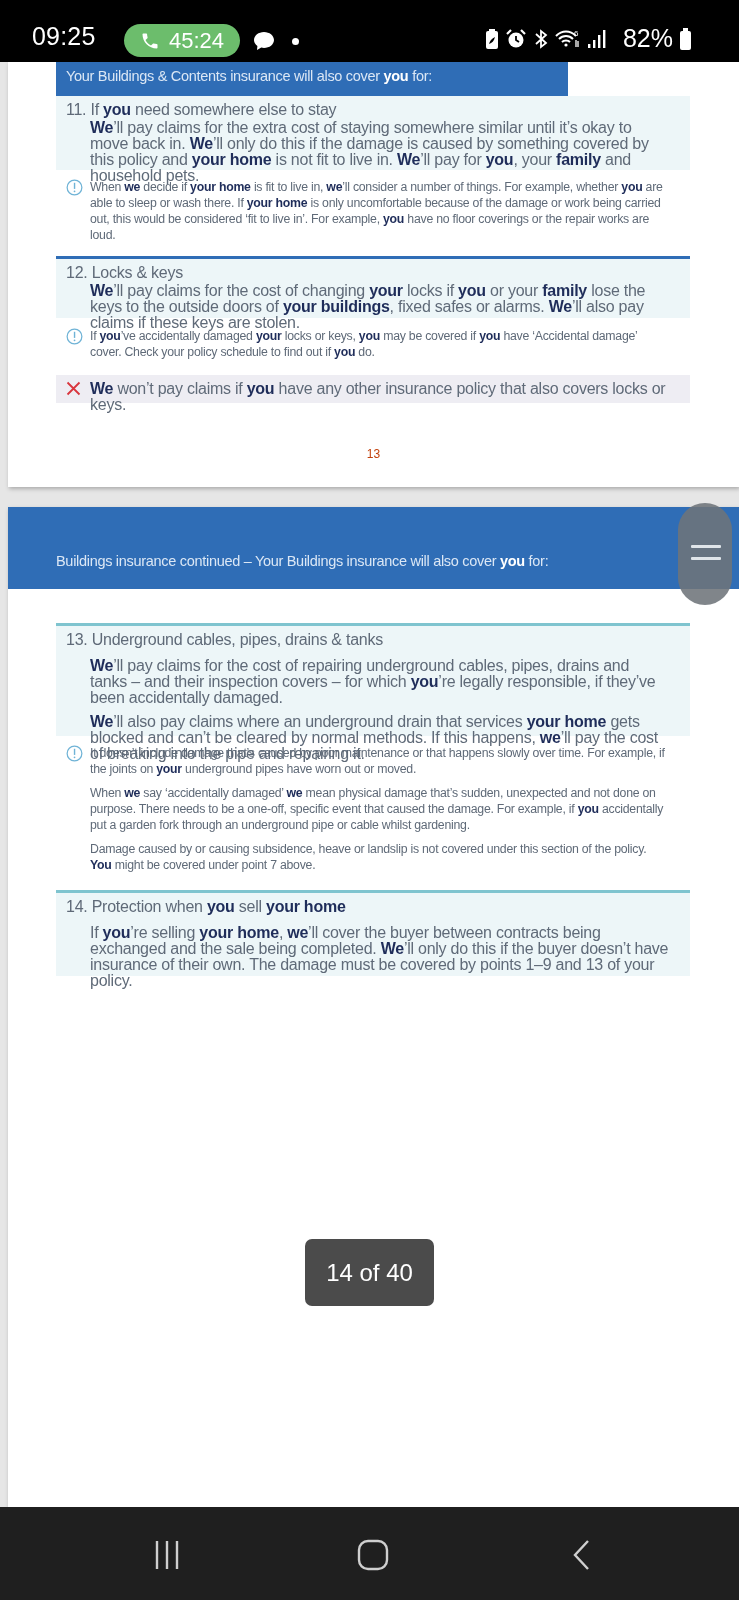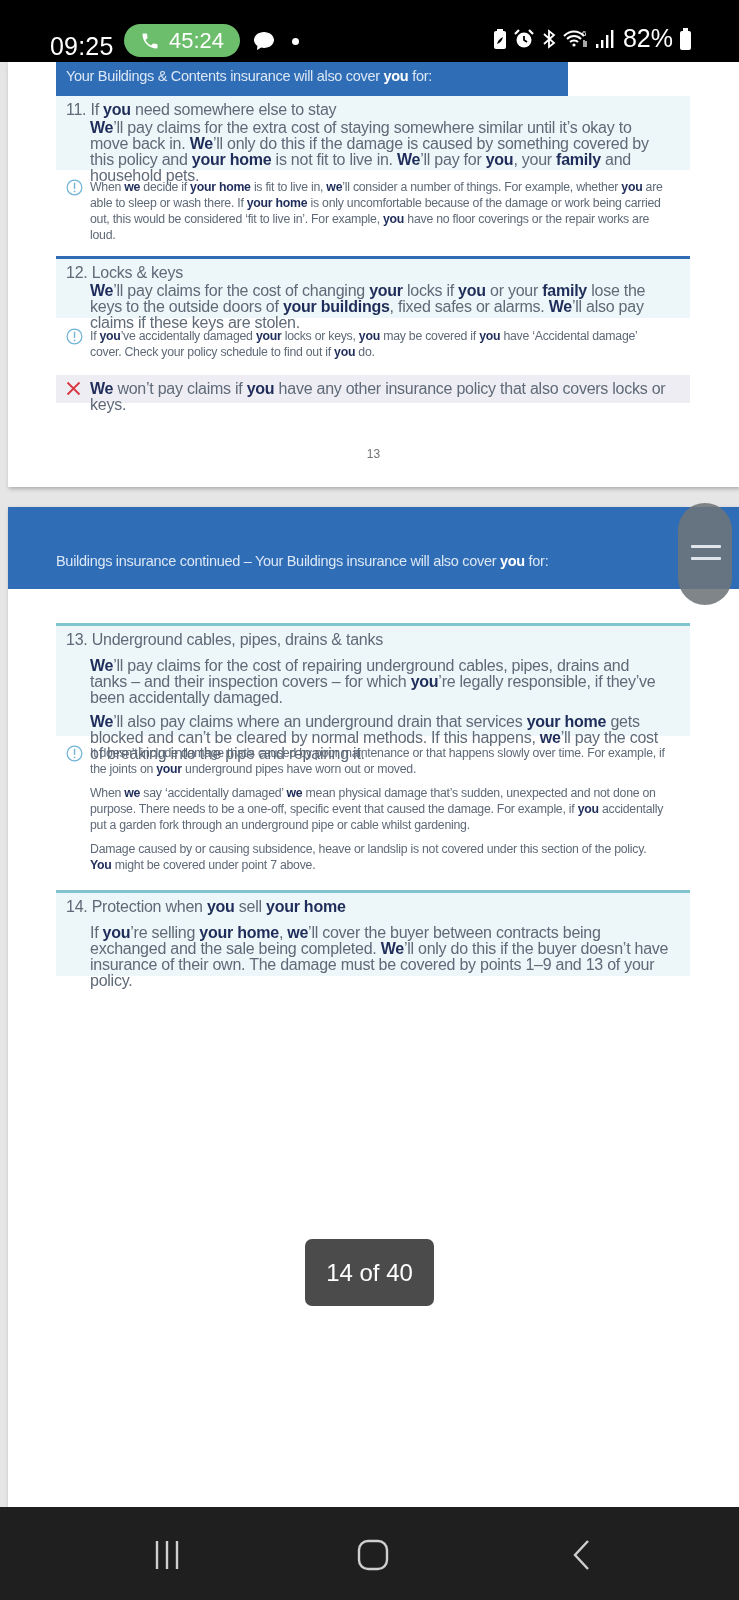--- a/index.html
+++ b/index.html
@@ -1,28 +1,28 @@
 <!DOCTYPE html>
 <html><head>
 <meta charset="utf-8">
 <style>
   * { box-sizing: border-box; margin: 0; padding: 0; }
   html, body { width: 739px; height: 1600px; overflow: hidden; background: #e6e6e6; }
   body { position: relative; font-family: "Liberation Sans", sans-serif; }
 
   
   .status-bar { position: absolute; left: 0; top: 0; width: 739px; height: 62px; background: #000; color: #fff; }
-  .sb-time { position: absolute; left: 50px; top: 22px; font-size: 25px; letter-spacing: 0.2px; margin-top: 10px; }
+  .sb-time { position: absolute; left: 32px; top: 22px; font-size: 25px; letter-spacing: 0.2px; }
   .call-pill { position: absolute; left: 124px; top: 24px; width: 116px; height: 33px; border-radius: 17px; background: #6cbd6c; display: flex; align-items: center; justify-content: center; gap: 9px; color: #fff; font-size: 22px; }
   .call-pill svg { width: 20px; height: 20px; }
   .sb-msg { position: absolute; left: 252px; top: 30px; width: 24px; height: 22px; }
   .sb-dot { position: absolute; left: 292px; top: 38px; width: 7px; height: 7px; border-radius: 50%; background: #fff; }
   .sb-right { position: absolute; right: 47px; top: 24px; display: flex; align-items: center; gap: 6px; }
   .sb-right svg { display: block; }
-  .sb-batt-text { font-size: 25px; margin-left: 2px; }
+  .sb-batt-text { font-size: 25px; margin-left: 10px; }
 
   
   .page { position: absolute; left: 8px; width: 731px; background: #fff; box-shadow: 1px 2px 4px rgba(0,0,0,0.25); }
   .page-13 { top: 62px; height: 425px; }
   .page-14 { top: 507px; height: 1000px; }
 
   .banner-top { position: absolute; left: 48px; top: 0; width: 512px; height: 34px; background: #2f6db6; color: #dbe7f5; font-size: 14.5px; padding: 6px 10px; letter-spacing: -0.3px; }
   .banner-top b, .banner-big b { color: #fff; }
   .banner-big { position: absolute; left: 0; top: 0; width: 731px; height: 82px; background: #2f6db6; color: #dbe7f5; font-size: 14.5px; padding: 46px 0 0 48px; letter-spacing: -0.3px; }
 
@@ -34,21 +34,21 @@
   .section .para { margin-bottom: 8px; }
   .section b, .note b { color: #1f2d5a; }
 
   .note { position: absolute; left: 48px; width: 634px; color: #5f6a78; font-size: 12.3px; line-height: 16px; letter-spacing: -0.25px; padding: 0 20px 0 34px; }
   .note .para { margin-bottom: 8px; }
   .info-icon { position: absolute; left: 10px; top: 0; width: 17px; height: 17px; }
   .exclude { position: absolute; left: 48px; width: 634px; background: #eeedf3; color: #5f6a78; font-size: 16px; line-height: 16px; letter-spacing: -0.25px; padding: 6px 20px 6px 34px; }
   .exclude b { color: #1f2d5a; }
   .x-icon { position: absolute; left: 10px; top: 6px; width: 15px; height: 15px; }
 
-  .page-num { position: absolute; left: 0; width: 731px; text-align: center; color: #737373; font-size: 12px; }
+  .page-num { position: absolute; left: 0; width: 731px; text-align: center; color: #c2410c; font-size: 12px; }
 
   
   .scroll-handle { position: absolute; left: 678px; top: 503px; width: 54px; height: 102px; border-radius: 27px; background: rgba(110,116,122,0.88); }
   .scroll-handle span { position: absolute; left: 13px; width: 30px; height: 3px; background: #dfe5ea; border-radius: 1px; }
 
   
   .page-indicator { position: absolute; left: 305px; top: 1239px; width: 129px; height: 67px; border-radius: 7px; background: #4b4b4b; color: #fff; font-size: 24px; display: flex; align-items: center; justify-content: center; }
 
   
   .nav-bar { position: absolute; left: 0; top: 1507px; width: 739px; height: 93px; background: #1f1f1f; }

